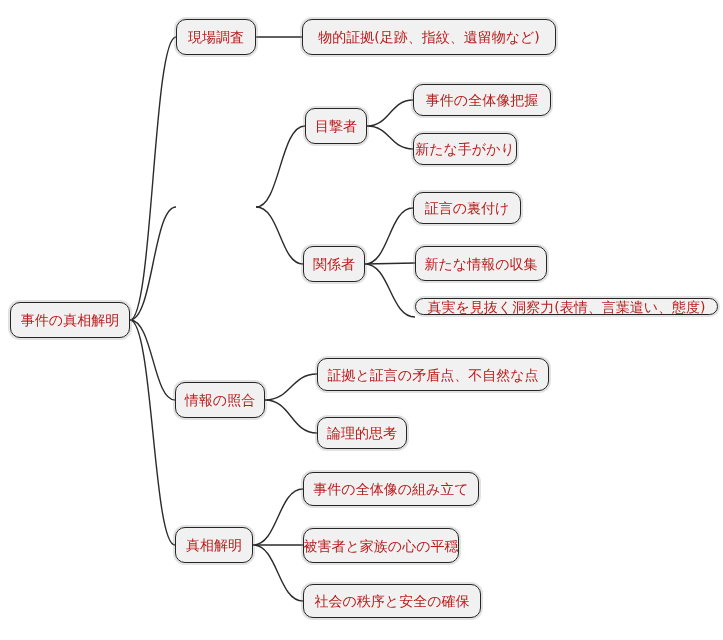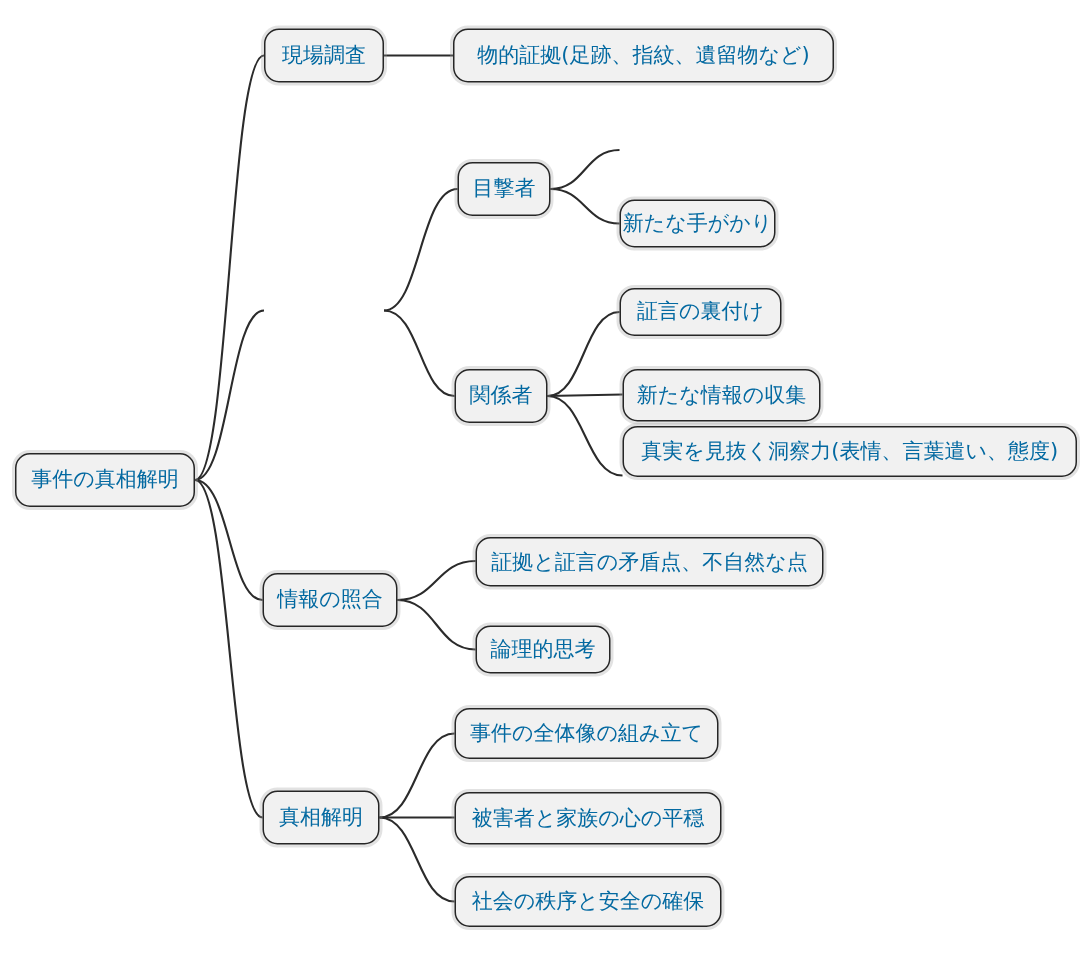--- a/index.html
+++ b/index.html
@@ -30,21 +30,21 @@
     position: absolute;
     box-sizing: border-box;
     display: flex;
     align-items: center;
     justify-content: center;
     background: #f1f1f1;
     border: 1.5px solid #262626;
     border-radius: 10px;
     box-shadow: 0 0 0 2px rgba(160,160,160,0.30);
     font-size: 14px;
-    color: #0369a1;
+    color: #b91c1c;
     white-space: nowrap;
     line-height: 1;
     z-index: 2;
   }
 </style>
 </head>
 <body>
 
 <div class="canvas">
 
@@ -70,38 +70,39 @@
 
   <div class="node" style="left:10px; top:302px; width:120px; height:36px;">事件の真相解明</div>
 
   <div class="node" style="left:176px; top:19px; width:80px; height:36px;">現場調査</div>
 
   <div class="node" style="left:302px; top:19px; width:254px; height:36px;">物的証拠(足跡、指紋、遺留物など)</div>
 
 
   <div class="node" style="left:305px; top:108px; width:62px; height:36px;">目撃者</div>
 
+  <div class="node" style="left:413px; top:84px; width:138px; height:32px;">事件の全体像把握</div>
 
   <div class="node" style="left:413px; top:133px; width:104px; height:32px;">新たな手がかり</div>
 
   <div class="node" style="left:303px; top:246px; width:62px; height:36px;">関係者</div>
 
   <div class="node" style="left:413px; top:192px; width:108px; height:32px;">証言の裏付け</div>
 
   <div class="node" style="left:415px; top:246px; width:132px; height:35px;">新たな情報の収集</div>
 
-  <div class="node" style="left:415px; top:284px; width:303px; height:34px;">真実を見抜く洞察力(表情、言葉遣い、態度)</div>
+  <div class="node" style="left:415px; top:298px; width:303px; height:17px;">真実を見抜く洞察力(表情、言葉遣い、態度)</div>
 
   <div class="node" style="left:175px; top:382px; width:90px; height:36px;">情報の照合</div>
 
   <div class="node" style="left:317px; top:358px; width:232px; height:33px;text-align:right;">証拠と証言の矛盾点、不自然な点</div>
 
   <div class="node" style="left:317px; top:417px; width:90px; height:32px;">論理的思考</div>
 
   <div class="node" style="left:175px; top:527px; width:78px; height:36px;text-align:right;">真相解明</div>
 
   <div class="node" style="left:303px; top:472px; width:176px; height:34px;">事件の全体像の組み立て</div>
 
-  <div class="node" style="left:303px; top:528px; width:178px; height:35px;">被害者と家族の心の平穏</div>
+  <div class="node" style="left:303px; top:528px; width:156px; height:35px;">被害者と家族の心の平穏</div>
 
   <div class="node" style="left:303px; top:584px; width:178px; height:34px;">社会の秩序と安全の確保</div>
 
 </div>
 
 </body></html>

